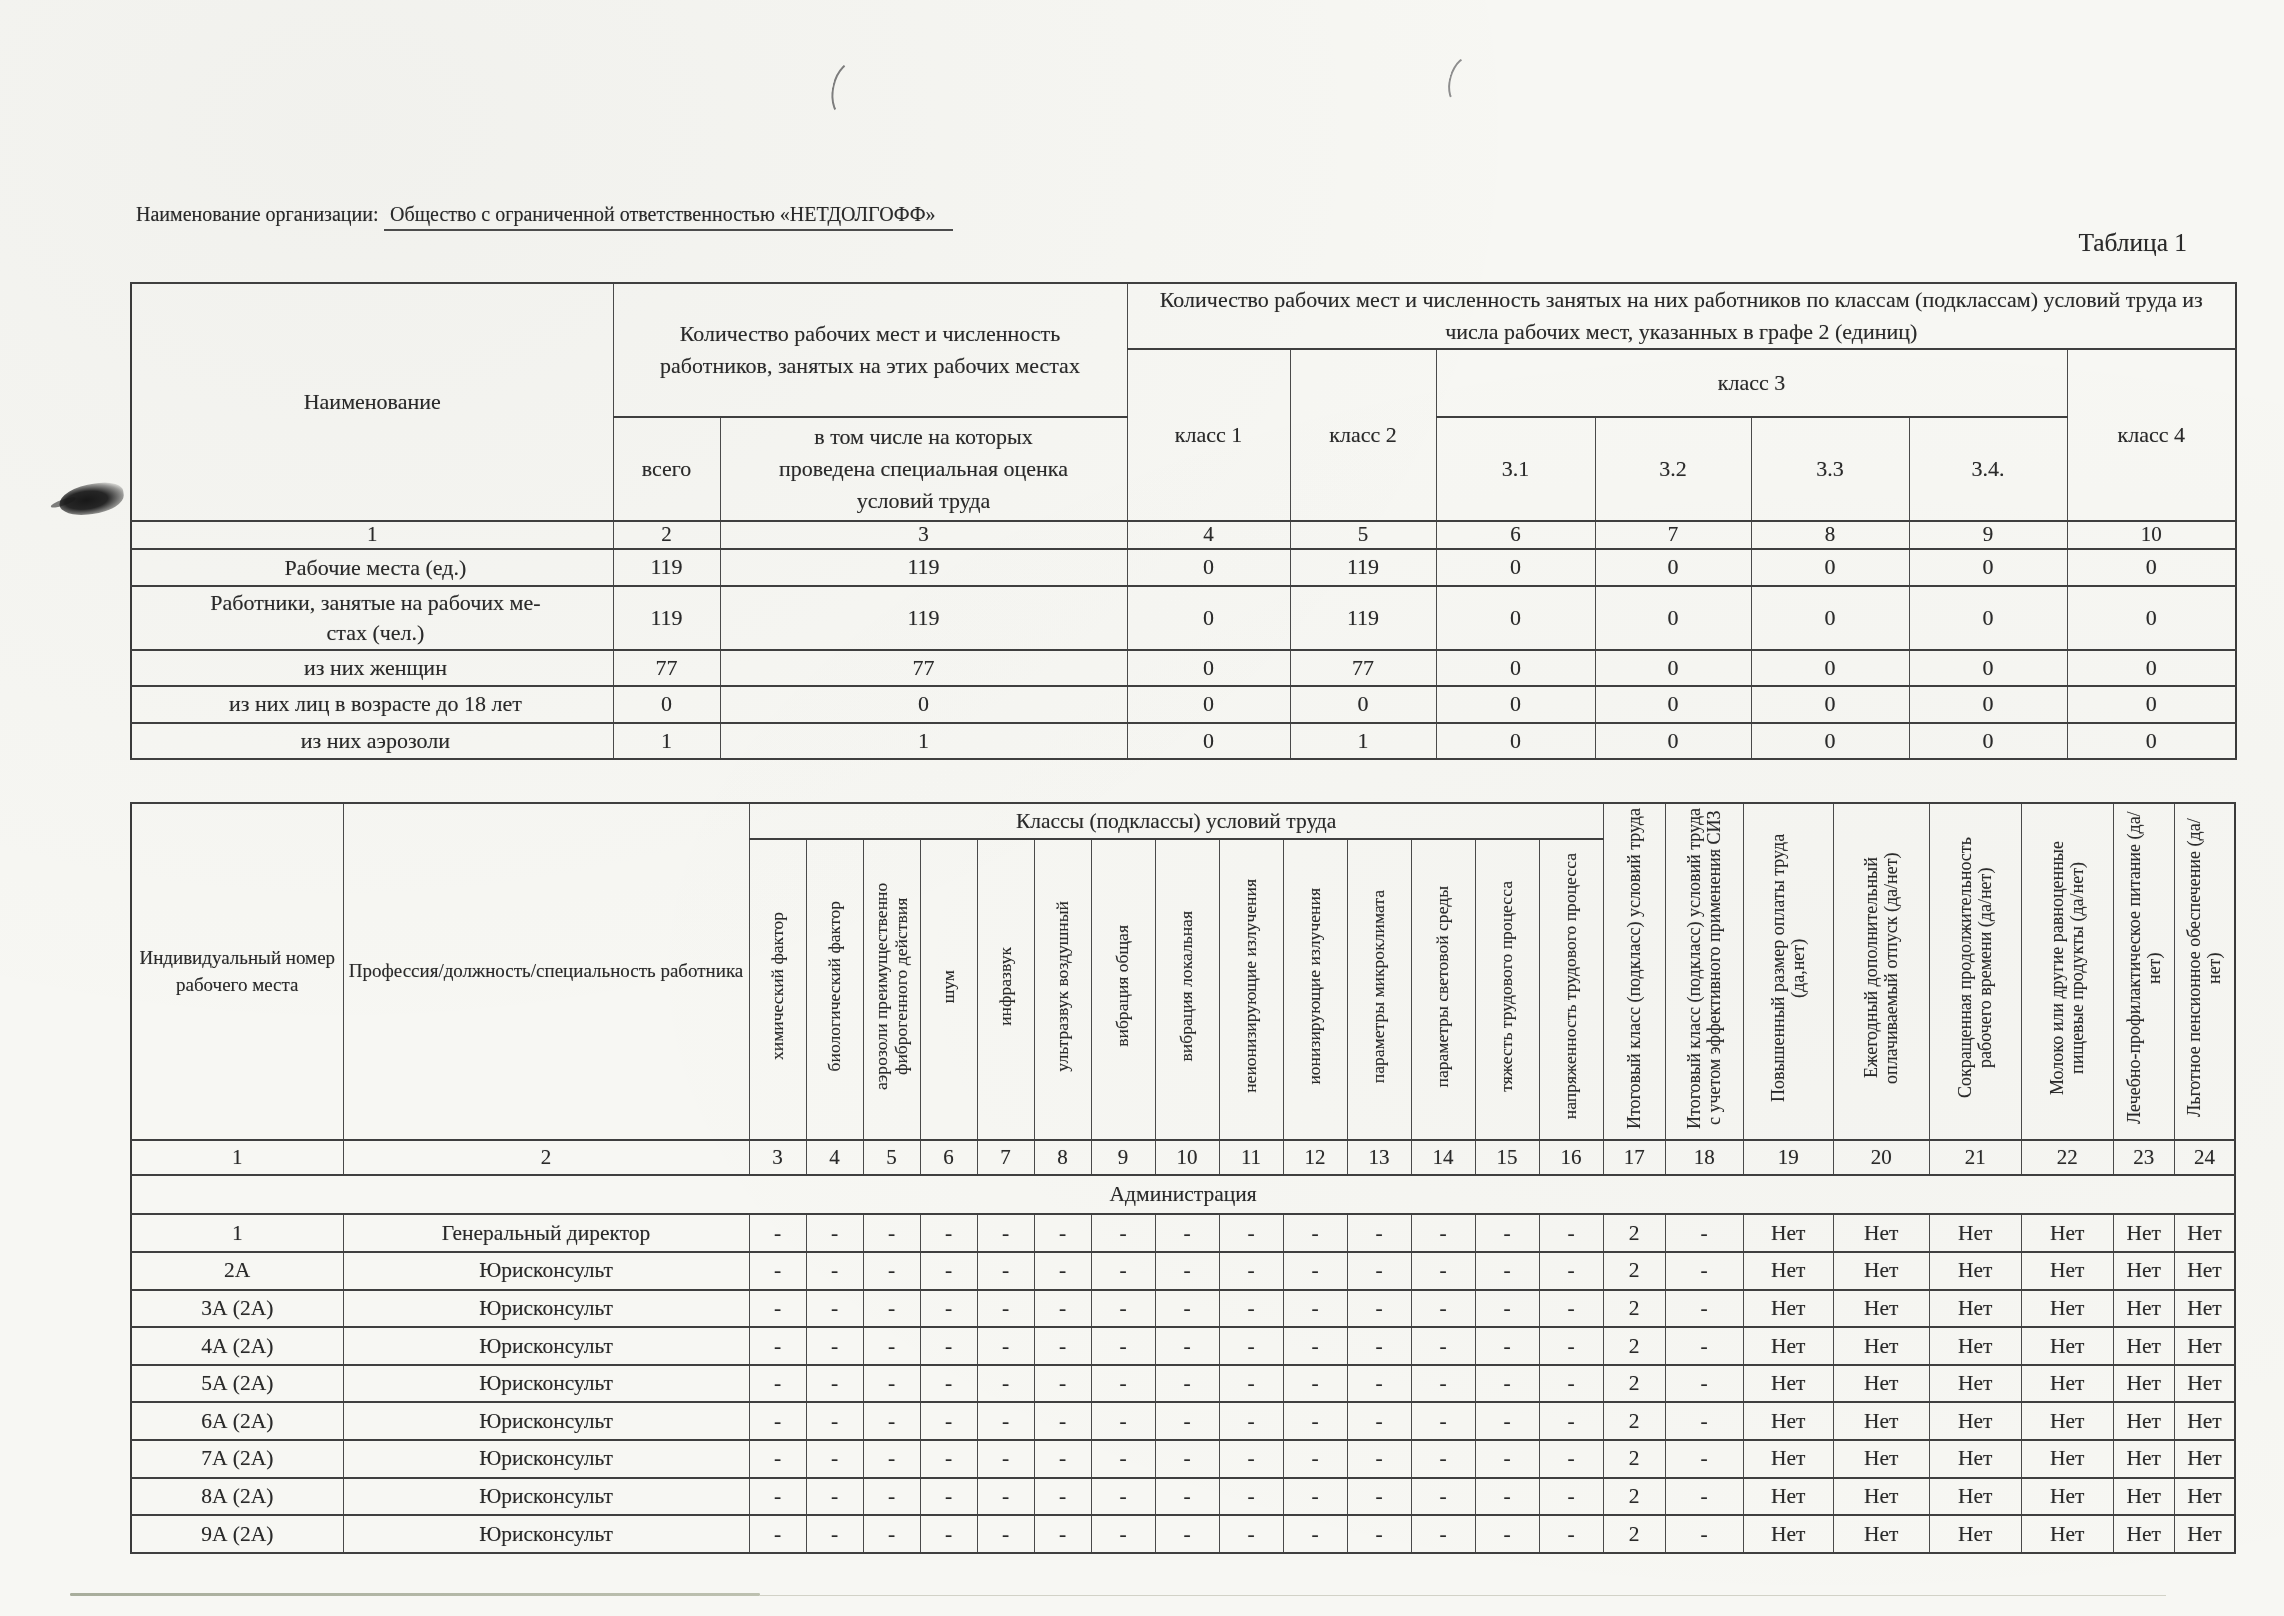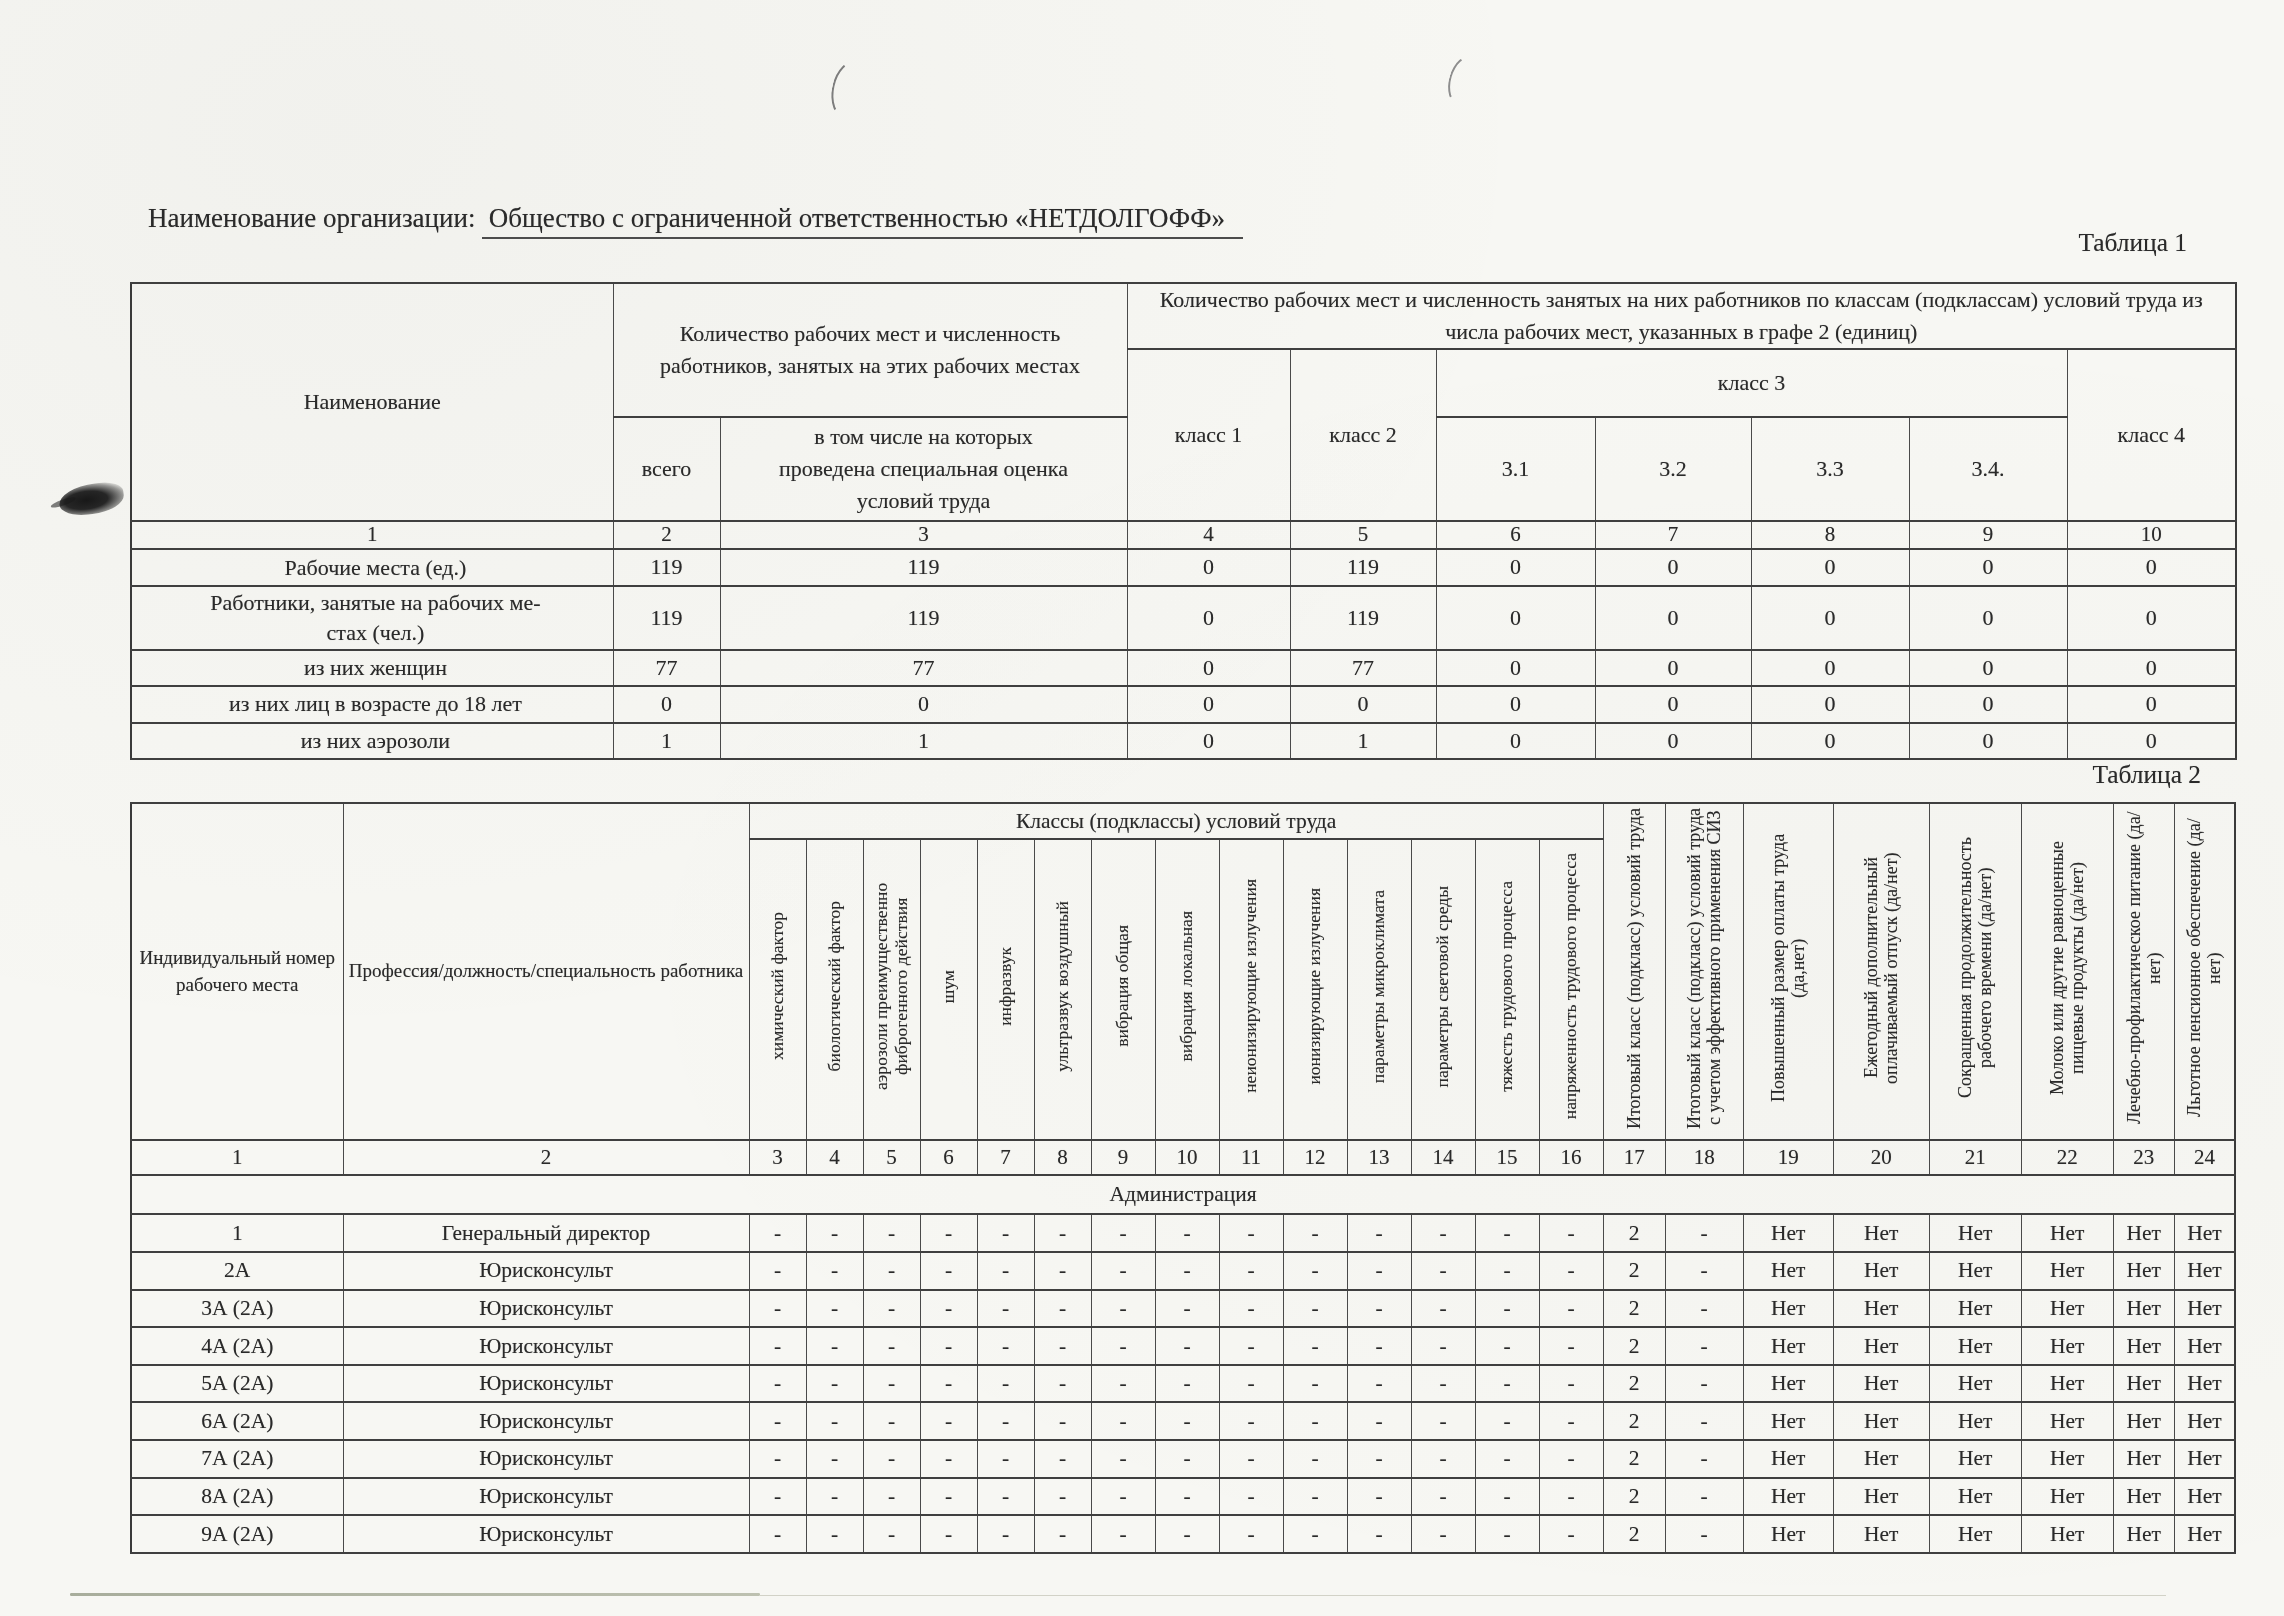--- a/index.html
+++ b/index.html
@@ -18,21 +18,21 @@
       #f7f7f3;
   }
   .txt{ text-shadow:0 0 0.7px rgba(45,45,45,.45); }
 
   
   .doc-title{
     position:absolute;left:130px;top:121px;width:2104px;
     text-align:center;font-size:26px;font-weight:bold;letter-spacing:0.3px;
   }
   .org-line{
-    position:absolute;left:148px;top:203px;font-size:27px;white-space:nowrap;
+    position:absolute;left:136px;top:203px;font-size:20px;white-space:nowrap;
   }
   .org-name{
     border-bottom:2.6px solid #4c4c4c;
     padding:0 18px 3.9px 6.5px;
   }
   .tbl-caption{
     position:absolute;left:130px;width:2104px;
     text-align:right;font-size:25.4px;
   }
   .cap1{top:228px;padding-right:47px;box-sizing:border-box;}
@@ -239,21 +239,20 @@
             <td>0</td>
             <td>0</td>
             <td>0</td>
             <td>0</td>
             <td>0</td>
           </tr>
         </tbody>
     </table>
   </div>
 
-  <div class="tbl-caption cap2 txt">Таблица 2</div>
 
   <div class="tbl-wrap t2">
     <table id="t2">
       <colgroup>
         <col style="width:212px">
           <col style="width:406px">
         <col style="width:57px">
           <col style="width:57px">
           <col style="width:57px">
           <col style="width:57px">

